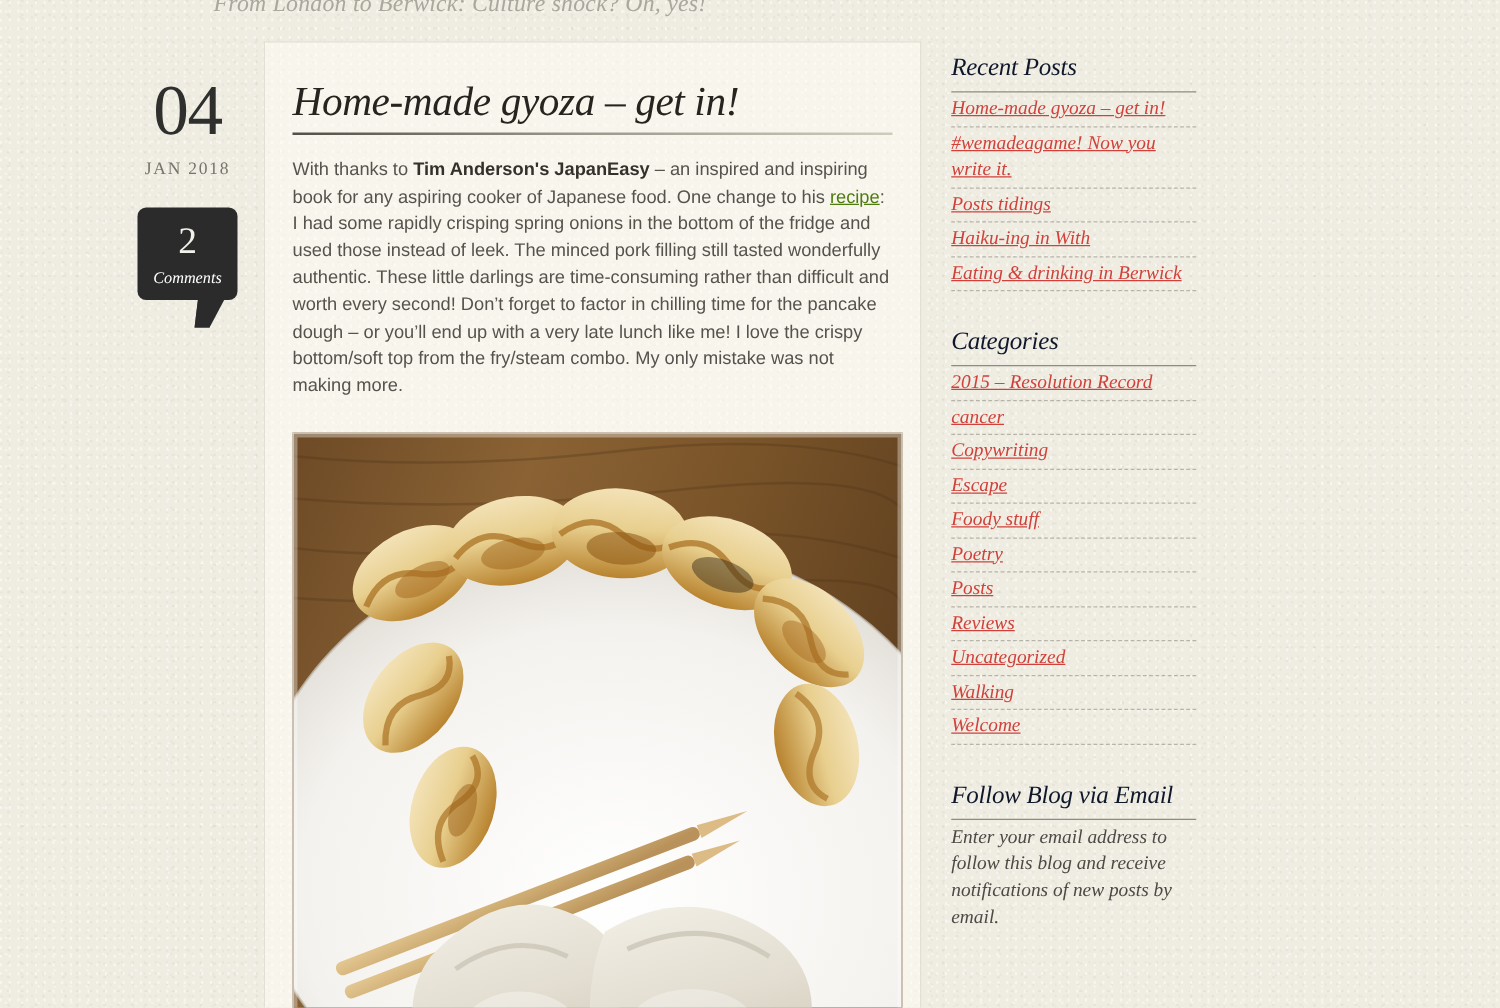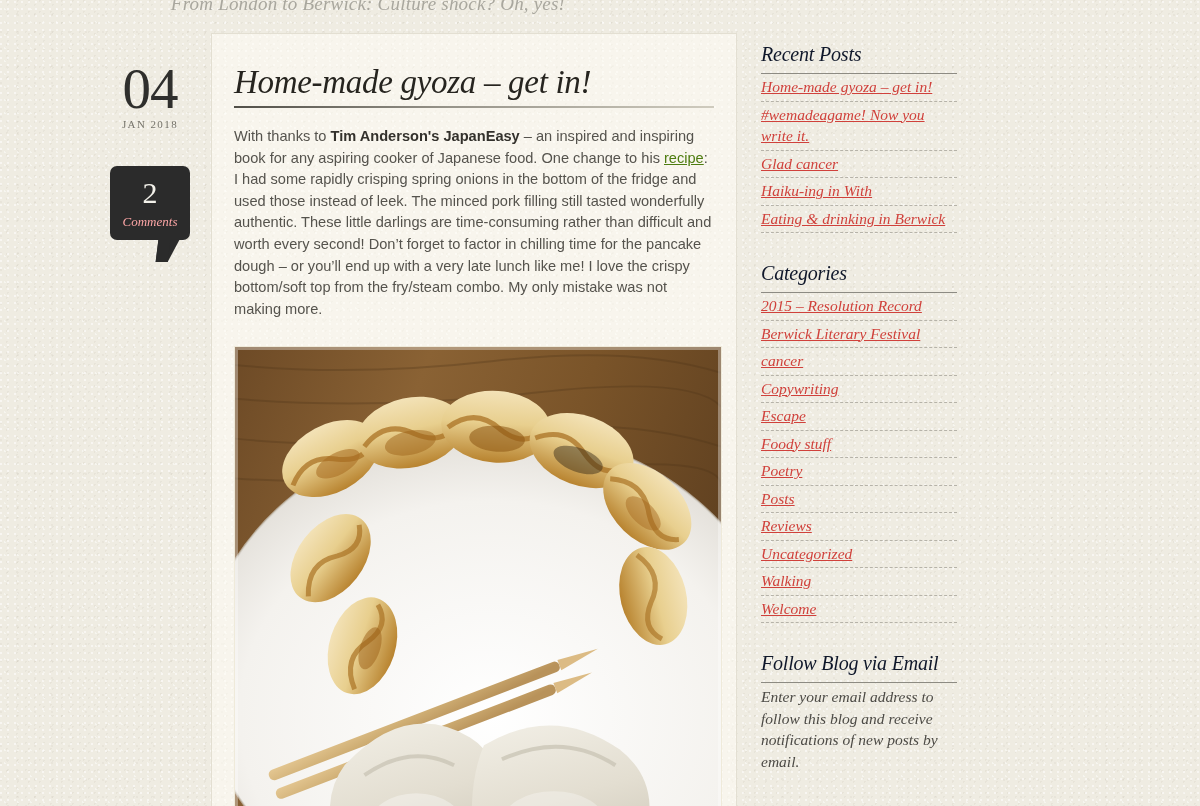--- a/index.html
+++ b/index.html
@@ -45,24 +45,24 @@
   }
   .date-day {
     font-family: "Liberation Serif", serif;
     font-size: 57px;
     line-height: 54px;
     color: #2f2f2d;
     letter-spacing: -1px;
   }
   .date-monthyear {
     font-family: "Liberation Serif", serif;
-    font-size: 11px;
+    font-size: 14px;
     color: #76746c;
     letter-spacing: 1.4px;
-    margin-top: 2px;
+    margin-top: 12px;
     text-align: center;
   }
   .comment-bubble {
     position: absolute;
     left: 110px; top: 166px;
     width: 80px; height: 74px;
     background: #2b2b2b;
     border-radius: 7px;
     text-align: center;
     color: #fff;
@@ -82,21 +82,21 @@
     font-family: "Liberation Serif", serif;
     font-size: 30px;
     line-height: 1;
     padding-top: 12px;
     color: #f3f1ea;
   }
   .comment-label {
     font-family: "Liberation Serif", serif;
     font-style: italic;
     font-size: 13px;
-    color: #fca5a5;
+    color: #ffffff;
     margin-top: 6px;
   }
 
   
   .article {
     position: absolute;
     left: 211px; top: 33px;
     width: 526px; height: 800px;
     background: rgba(255,253,246,.55);
     border: 1px solid #e3dfd2;
@@ -323,42 +323,39 @@
     <h2 class="widget-title">Recent Posts</h2>
     <div class="widget-rule"></div>
     <ul>
       <li>
           <a>Home-made gyoza – get in!</a>
         </li>
       <li>
           <a>#wemadeagame! Now you write it.</a>
         </li>
       <li>
-          <a>Glad cancer</a>
+          <a>Posts tidings</a>
         </li>
       <li>
           <a>Haiku-ing in With</a>
         </li>
       <li>
           <a>Eating &amp; drinking in Berwick</a>
         </li>
     </ul>
   </section>
 
   <section class="widget">
     <h2 class="widget-title">Categories</h2>
     <div class="widget-rule"></div>
     <ul>
       <li>
           <a>2015 – Resolution Record</a>
         </li>
       <li>
-          <a>Berwick Literary Festival</a>
-        </li>
-      <li>
           <a>cancer</a>
         </li>
       <li>
           <a>Copywriting</a>
         </li>
       <li>
           <a>Escape</a>
         </li>
       <li>
           <a>Foody stuff</a>

